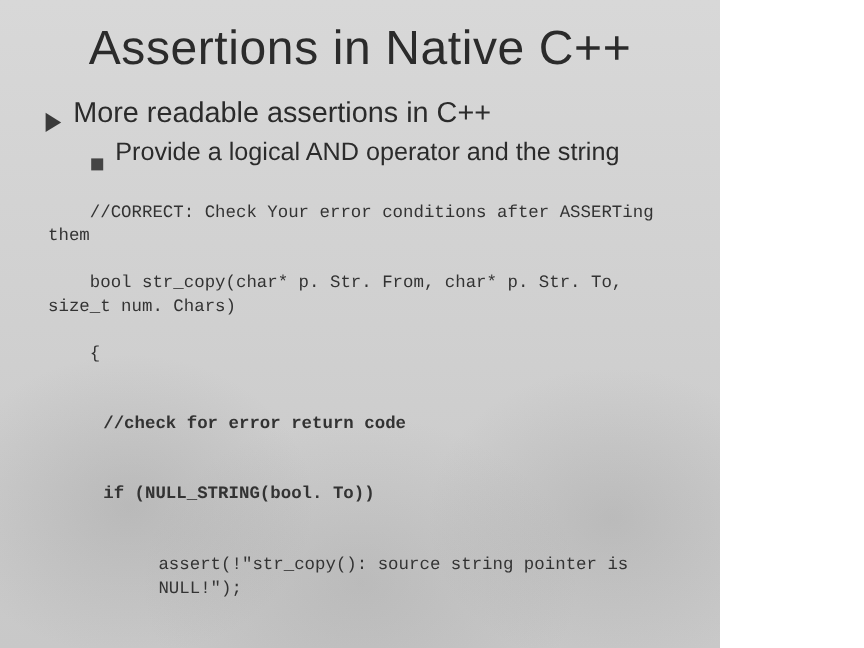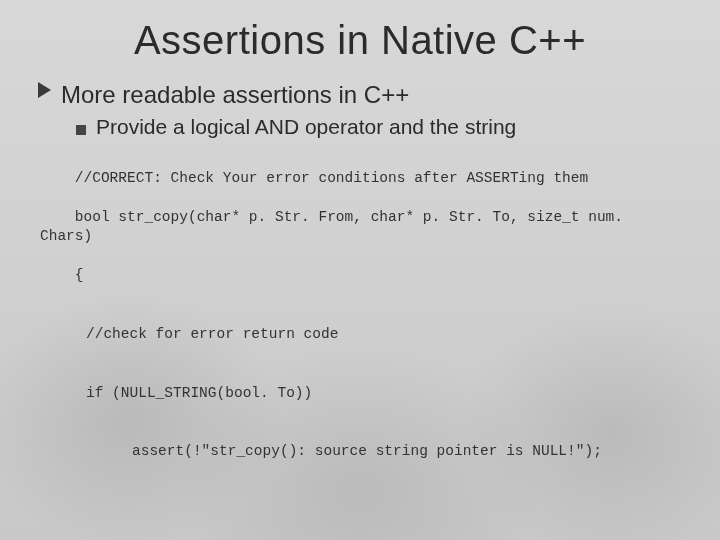--- a/index.html
+++ b/index.html
@@ -6,59 +6,59 @@
     margin: 0;
     padding: 0;
     width: 720px;
     height: 540px;
     overflow: hidden;
     font-family: Verdana, Tahoma, Geneva, sans-serif;
     color: #2a2a2a;
   }
   .slide {
     position: relative;
-    width: 720px;
+    width: 600px;
     height: 540px;
     background:
       radial-gradient(ellipse 220px 180px at 18% 78%, rgba(120,120,120,0.22), rgba(120,120,120,0) 70%),
       radial-gradient(ellipse 260px 200px at 50% 90%, rgba(120,120,120,0.18), rgba(120,120,120,0) 70%),
       radial-gradient(ellipse 220px 180px at 85% 80%, rgba(120,120,120,0.2), rgba(120,120,120,0) 70%),
       linear-gradient(#d8d8d8, #c8c8c8);
     box-sizing: border-box;
     padding: 18px 38px 20px 38px;
   }
   .title {
     text-align: center;
     font-size: 40px;
     font-weight: 400;
     margin: 0 0 18px 0;
     color: #2b2b2b;
     letter-spacing: 0.5px;
   }
   .level1 {
     display: flex;
-    align-items: flex-start;
+    align-items: flex-end;
     gap: 8px;
     font-size: 24px;
     margin: 4px 0 6px 0;
     color: #2b2b2b;
   }
   .arrow-icon {
     display: inline-block;
     width: 0; height: 0;
     border-top: 8px solid transparent;
     border-bottom: 8px solid transparent;
     border-left: 13px solid #3a3a3a;
     margin-right: 2px;
     position: relative;
     top: 1px;
   }
   .level2 {
     display: flex;
-    align-items: center;
+    align-items: flex-end;
     gap: 10px;
     font-size: 21px;
     margin: 2px 0 2px 38px;
     color: #2b2b2b;
   }
   .square-bullet {
     display: inline-block;
     width: 10px; height: 10px;
     background: #444;
     flex: 0 0 10px;
@@ -70,20 +70,21 @@
     font-size: 14.5px;
     line-height: 1.35;
     color: #333;
     white-space: pre-wrap;
     margin-top: 10px;
     padding-left: 2px;
   }
   .code .indent {
     padding-left: 46px;
     display: block;
+    font-weight: bold;
   }
   .code .indent2 {
     padding-left: 92px;
     display: block;
   }
   .code-gap {
     height: 18px;
   }
 </style>
 </head>

